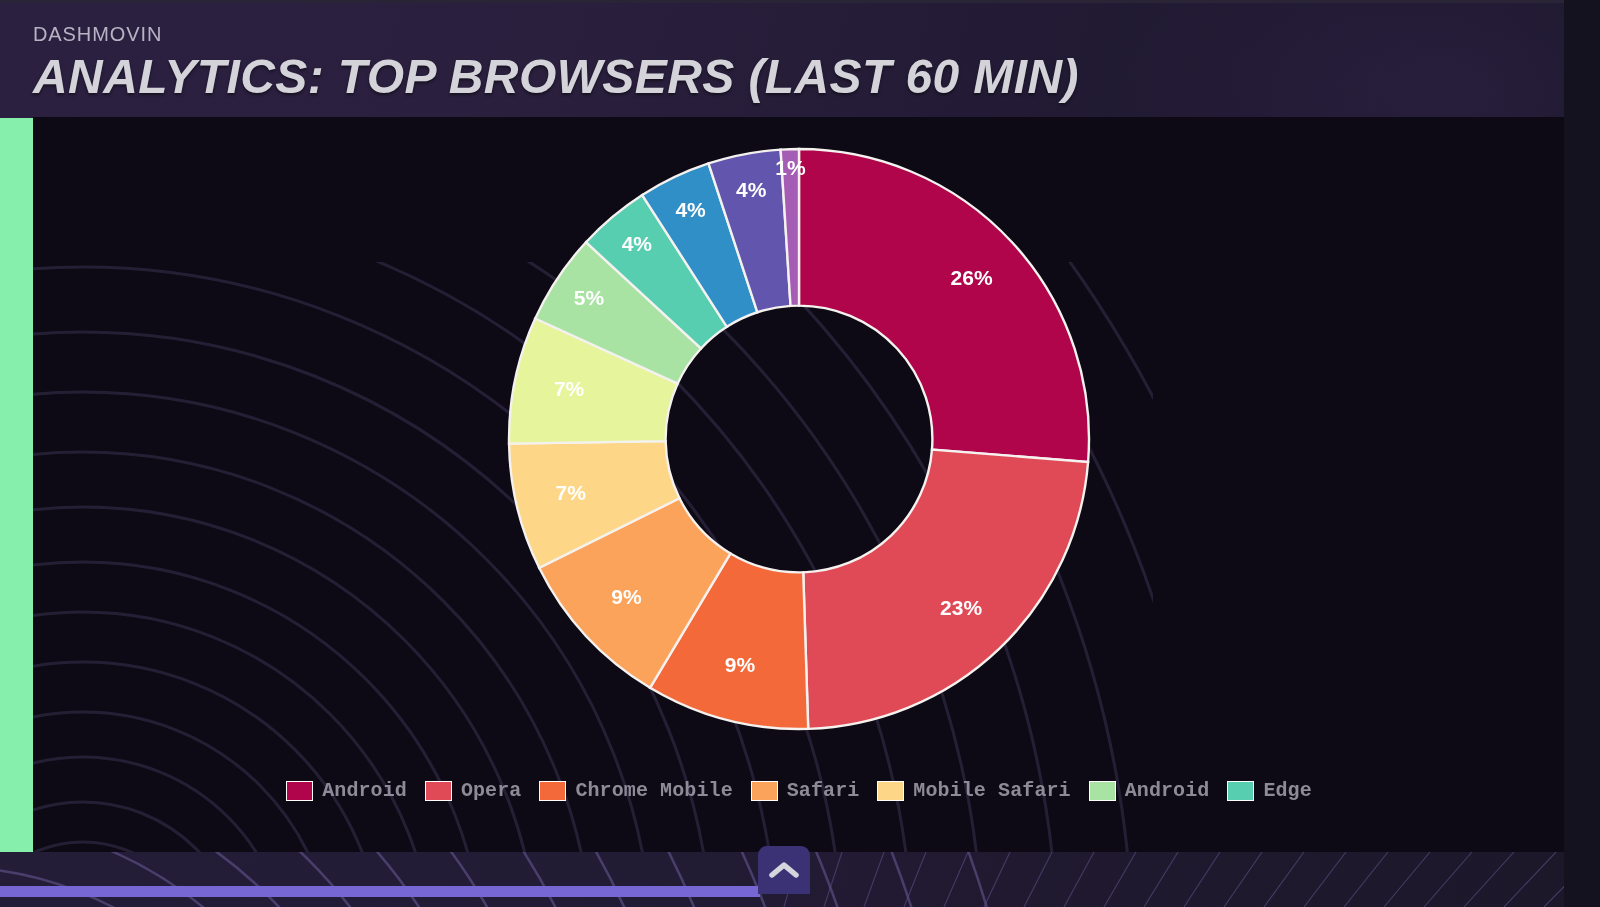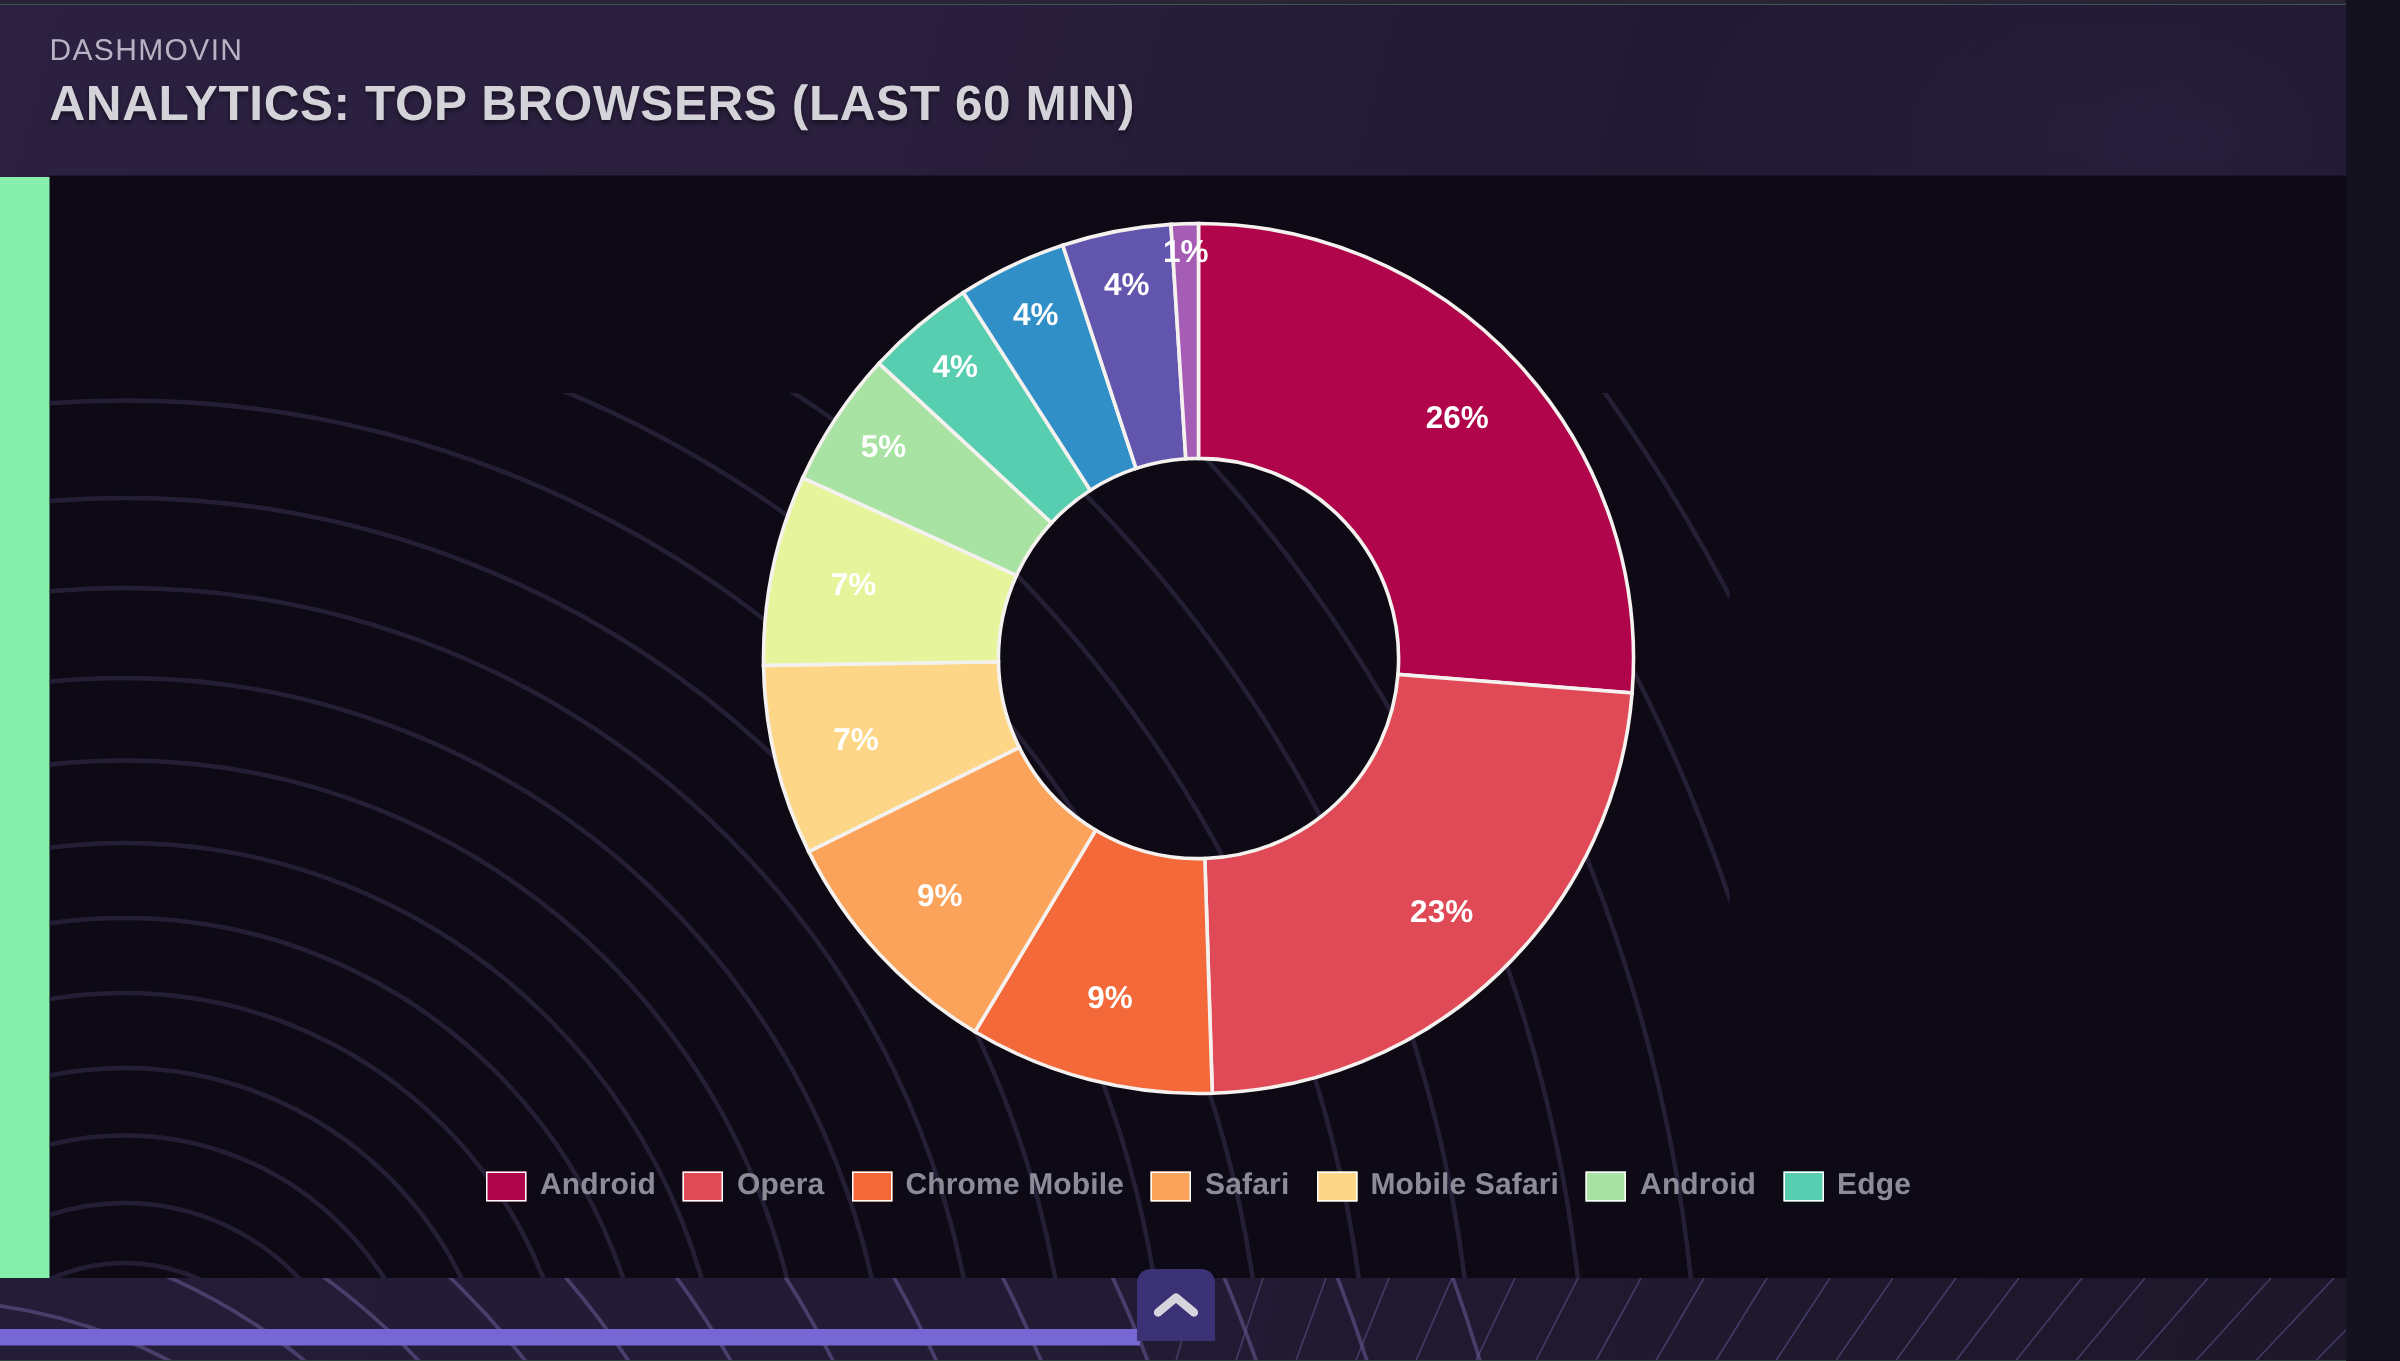--- a/index.html
+++ b/index.html
@@ -42,26 +42,27 @@
 
   .brand {
     font-size: 20px;
     letter-spacing: 0.9px;
     color: #b8b3c4;
     font-weight: 400;
     margin-bottom: 6px;
   }
 
   .page-title {
-    font-size: 33px;
+    font-size: 48px;
     font-weight: bold;
     color: #d5d3da;
     letter-spacing: 0.4px;
     line-height: 1.05;
     text-shadow: 0 2px 3px rgba(0,0,0,0.45);
+    font-style: italic;
   }
 
   
   #panel {
     position: absolute;
     left: 33px; top: 117px;
     width: 1532px;
     height: 735px;
     background: #0d0a15;
     overflow: hidden;
@@ -97,20 +98,21 @@
     dominant-baseline: middle;
     paint-order: stroke;
   }
 
   
   #legend {
     position: absolute;
     left: 0;
     bottom: 42px;
     width: 100%;
+    font-family: Liberation Mono, monospace;
   }
   .legend-row {
     display: flex;
     justify-content: center;
     align-items: center;
     flex-wrap: nowrap;
     gap: 0;
     margin-bottom: 8px;
   }
   .legend-item {

